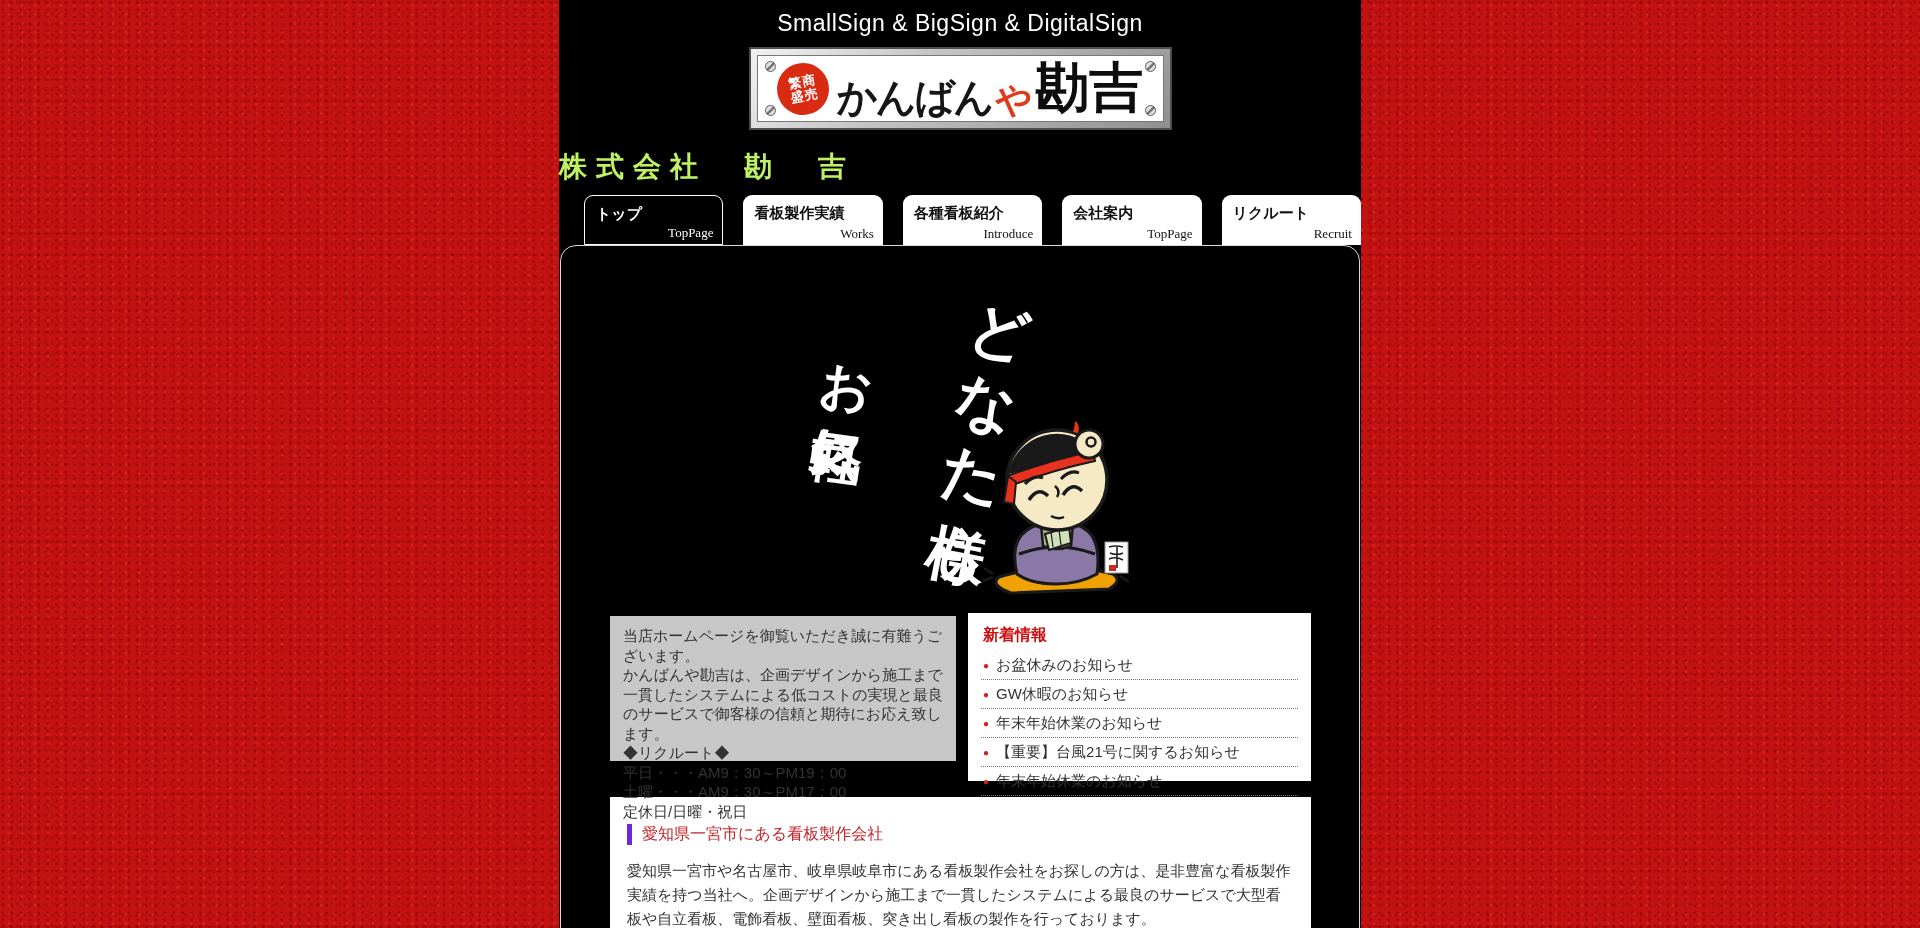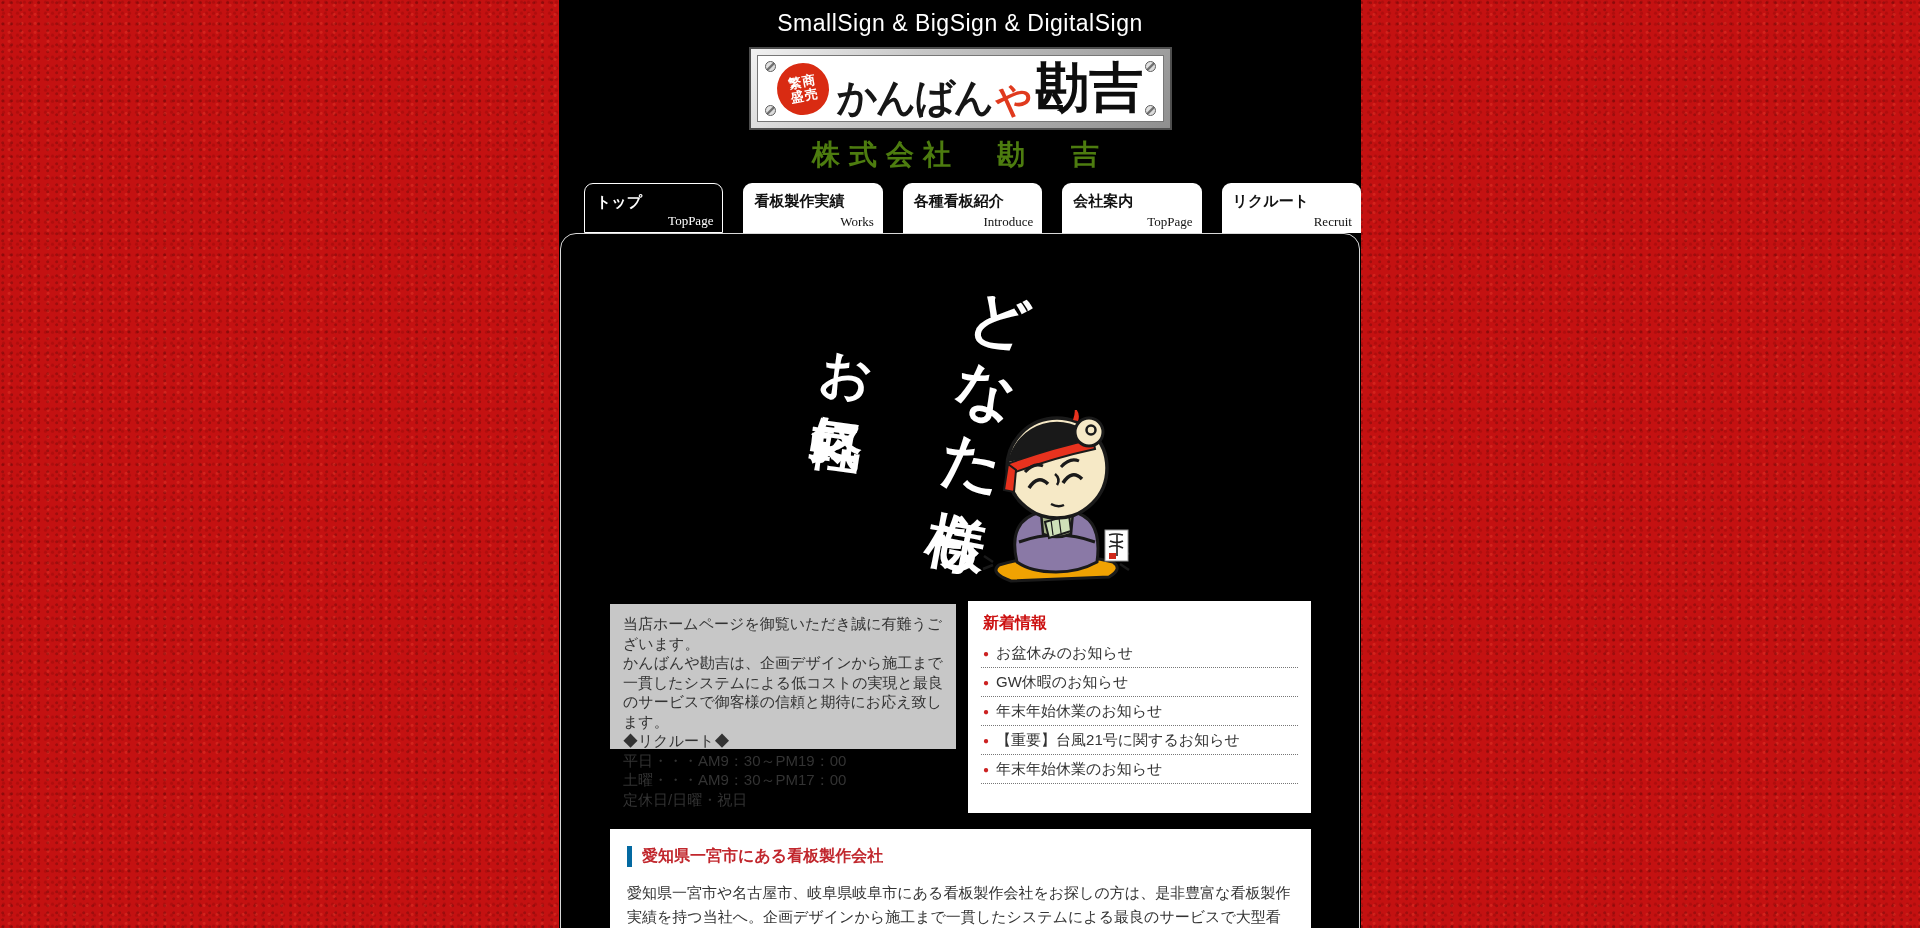--- a/index.html
+++ b/index.html
@@ -40,21 +40,21 @@
     display: flex; flex-direction: row-reverse; align-items: center; justify-content: center;
     color: #fff; font-weight: bold; transform: rotate(-10deg); flex: 0 0 auto;
   }
   .seal-col { width: 14px; font-size: 13px; line-height: 1.05; word-break: break-all; text-align: center; }
   .logo-text { display: flex; align-items: flex-end; font-family: Liberation Serif, serif; font-weight: bold; white-space: nowrap; }
   .logo-kanban  { font-size: 40px; color: #161616; letter-spacing: -2px; }
   .logo-ya      { font-size: 36px; color: #e03a1e; margin: 0 3px; }
   .logo-kankichi{ font-size: 54px; color: #0d0d0d; }
 
   .company-name {
-    margin-top: 6px; text-align: center; color: #4d7c0f; font-size: 28px;
+    margin-top: 18px; color: #bef264; font-size: 28px;
     font-family: "Liberation Serif", serif; font-weight: bold; letter-spacing: 9px;
   }
 
   
   .tabs { display: flex; gap: 20px; margin: 9px 0 0 25px; }
   .tab {
     width: 140px; height: 50px; background: #fff; border-radius: 9px 9px 0 0;
     position: relative; cursor: pointer;
   }
   .tab-jp { position: absolute; top: 9px; left: 11px; font-size: 15px; font-weight: bold; color: #111; }
@@ -77,33 +77,33 @@
   .calligraphy-right { left: 384px; top: 14px; font-size: 60px; letter-spacing: 5px; transform: rotate(11deg); }
   .calligraphy-left  { left: 246px; top: 82px; font-size: 52px; letter-spacing: 3px; transform: rotate(8deg); }
   .mascot { position: absolute; left: 418px; top: 176px; }
 
   
   .content-row { display: flex; gap: 12px; padding-left: 49px; }
   .intro-box {
     width: 346px; height: 145px; margin-top: 3px; background: #c7c7c7;
     padding: 10px 13px; color: #333; font-size: 15px; line-height: 1.3;
   }
-  .news-box { width: 343px; height: 212px; background: #fff; padding: 8px 13px 8px 13px; }
+  .news-box { width: 343px; height: 168px; background: #fff; padding: 8px 13px 8px 13px; }
   .news-title { color: #cc1111; font-weight: bold; font-size: 16px; margin: 4px 0 5px 2px; }
   .news-item {
     display: flex; align-items: center; gap: 7px; padding: 5px 0 4px 2px;
     border-bottom: 1px dotted #777; font-size: 15px; color: #333; cursor: pointer;
   }
   .news-bullet { color: #cc2222; font-size: 10px; line-height: 1; }
 
   
   .company-section { margin: 16px 0 0 49px; width: 701px; background: #fff; padding: 15px 17px 20px; }
   .company-heading {
-    color: #c1272d; font-size: 16px; font-weight: bold;
-    border-left: 5px solid #0369a1; padding-left: 10px; margin: 2px 0 14px;
+    color: #c1272d; font-size: 16px; font-weight: normal;
+    border-left: 5px solid #6d28d9; padding-left: 10px; margin: 12px 0 14px;
   }
   .company-paragraph { font-size: 15px; line-height: 1.6; color: #333; margin: 0; }
 </style>
 </head>
 <body>
 
 <div class="column">
 
   <div class="slogan">SmallSign &amp; BigSign &amp; DigitalSign</div>
 

